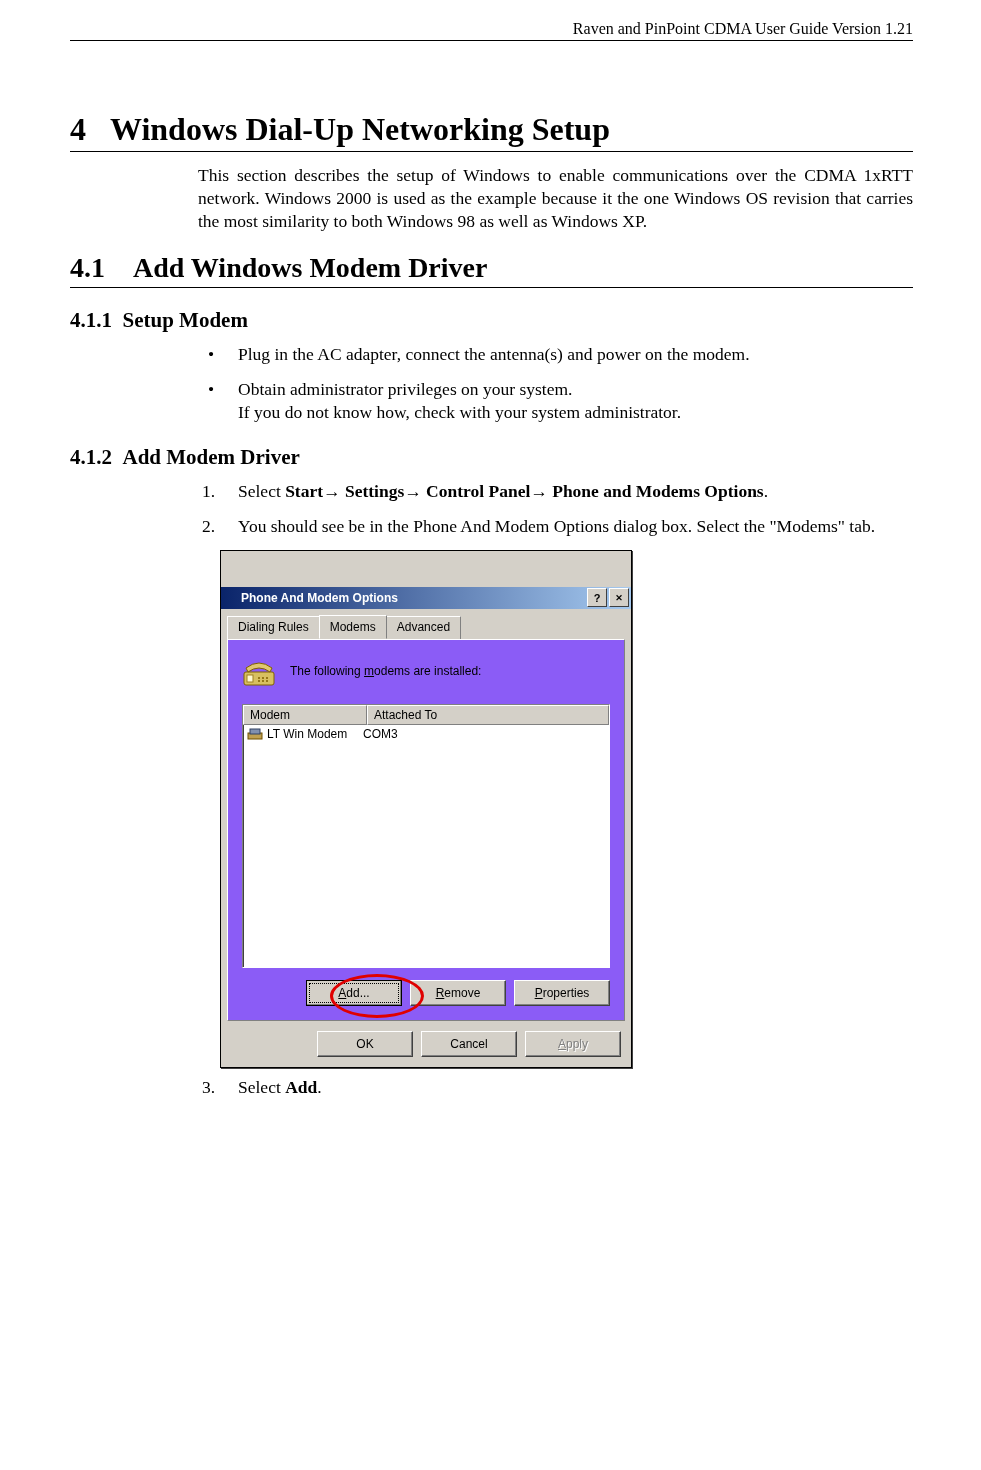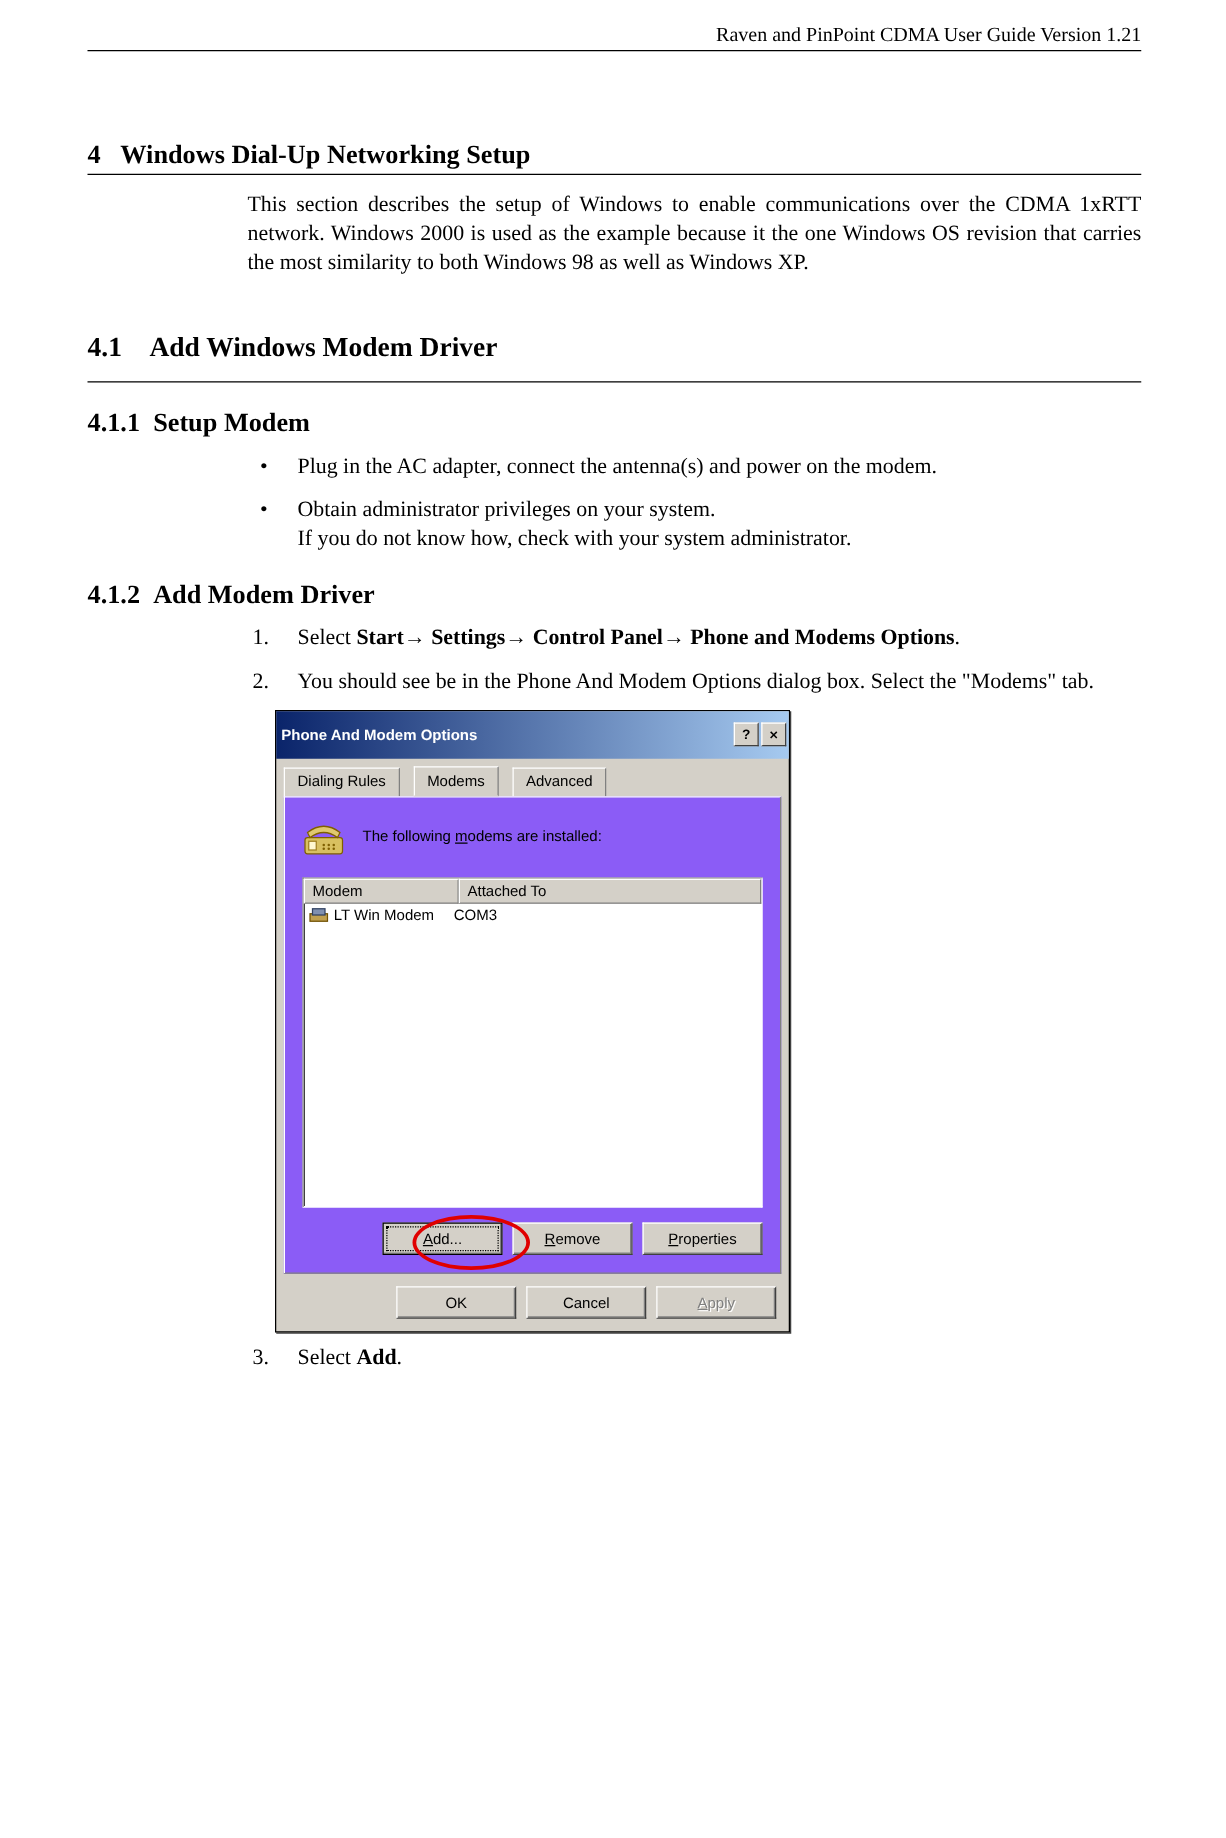--- a/index.html
+++ b/index.html
@@ -21,32 +21,32 @@
     text-align: right;
     font-size: 16px;
     margin-bottom: 2px;
   }
   hr.header-rule {
     border: none;
     border-top: 1.5px solid #000;
     margin: 0 0 70px 0;
   }
   h1.section-heading {
-    font-size: 21px;
+    font-size: 32px;
     font-weight: bold;
     margin: 0 0 4px 0;
     border-bottom: 1.5px solid #000;
     padding-bottom: 3px;
   }
   h2.subsection-heading {
-    font-size: 22px;
+    font-size: 28px;
     font-weight: bold;
-    margin: 44px 0 4px 0;
+    margin: 19px 0 4px 0;
     border-bottom: 1.5px solid #000;
-    padding-bottom: 14px;
+    padding-bottom: 3px;
   }
   h3.subsub-heading {
     font-size: 21px;
     font-weight: bold;
     margin: 20px 0 10px 0;
   }
   .body-indent {
     margin-left: 128px;
     margin-right: 0;
   }
@@ -102,26 +102,27 @@
     color: #000;
   }
   .dialog {
     border: 1px solid #000;
     background: #d4d0c8;
     box-shadow: 1px 1px 0 #404040;
   }
   .titlebar {
     background: linear-gradient(to right, #0a246a, #a6caf0);
     color: #fff;
-    height: 38px;
+    height: 22px;
     display: flex;
     align-items: center;
-    padding: 0 2px 0 4px;
+    padding: 0 2px 0 20px;
     font-weight: bold;
     font-size: 12px;
+    margin-top: 36px;
   }
   .titlebar .title-text { flex: 1; }
   .titlebar-btn {
     width: 18px;
     height: 17px;
     background: #d4d0c8;
     border-top: 1px solid #fff;
     border-left: 1px solid #fff;
     border-right: 1px solid #404040;
     border-bottom: 1px solid #404040;
@@ -130,21 +131,21 @@
     align-items: center;
     justify-content: center;
     color: #000;
     font-weight: bold;
     font-size: 11px;
     font-family: Arial, sans-serif;
   }
   .tabs-row {
     display: flex;
     padding: 6px 6px 0 6px;
-    gap: 12px;
+    gap: 0;
   }
   .tab {
     background: #d4d0c8;
     border-top: 1px solid #fff;
     border-left: 1px solid #fff;
     border-right: 1px solid #808080;
     padding: 3px 10px 3px 10px;
     position: relative;
     font-size: 12px;
     margin-right: -1px;

